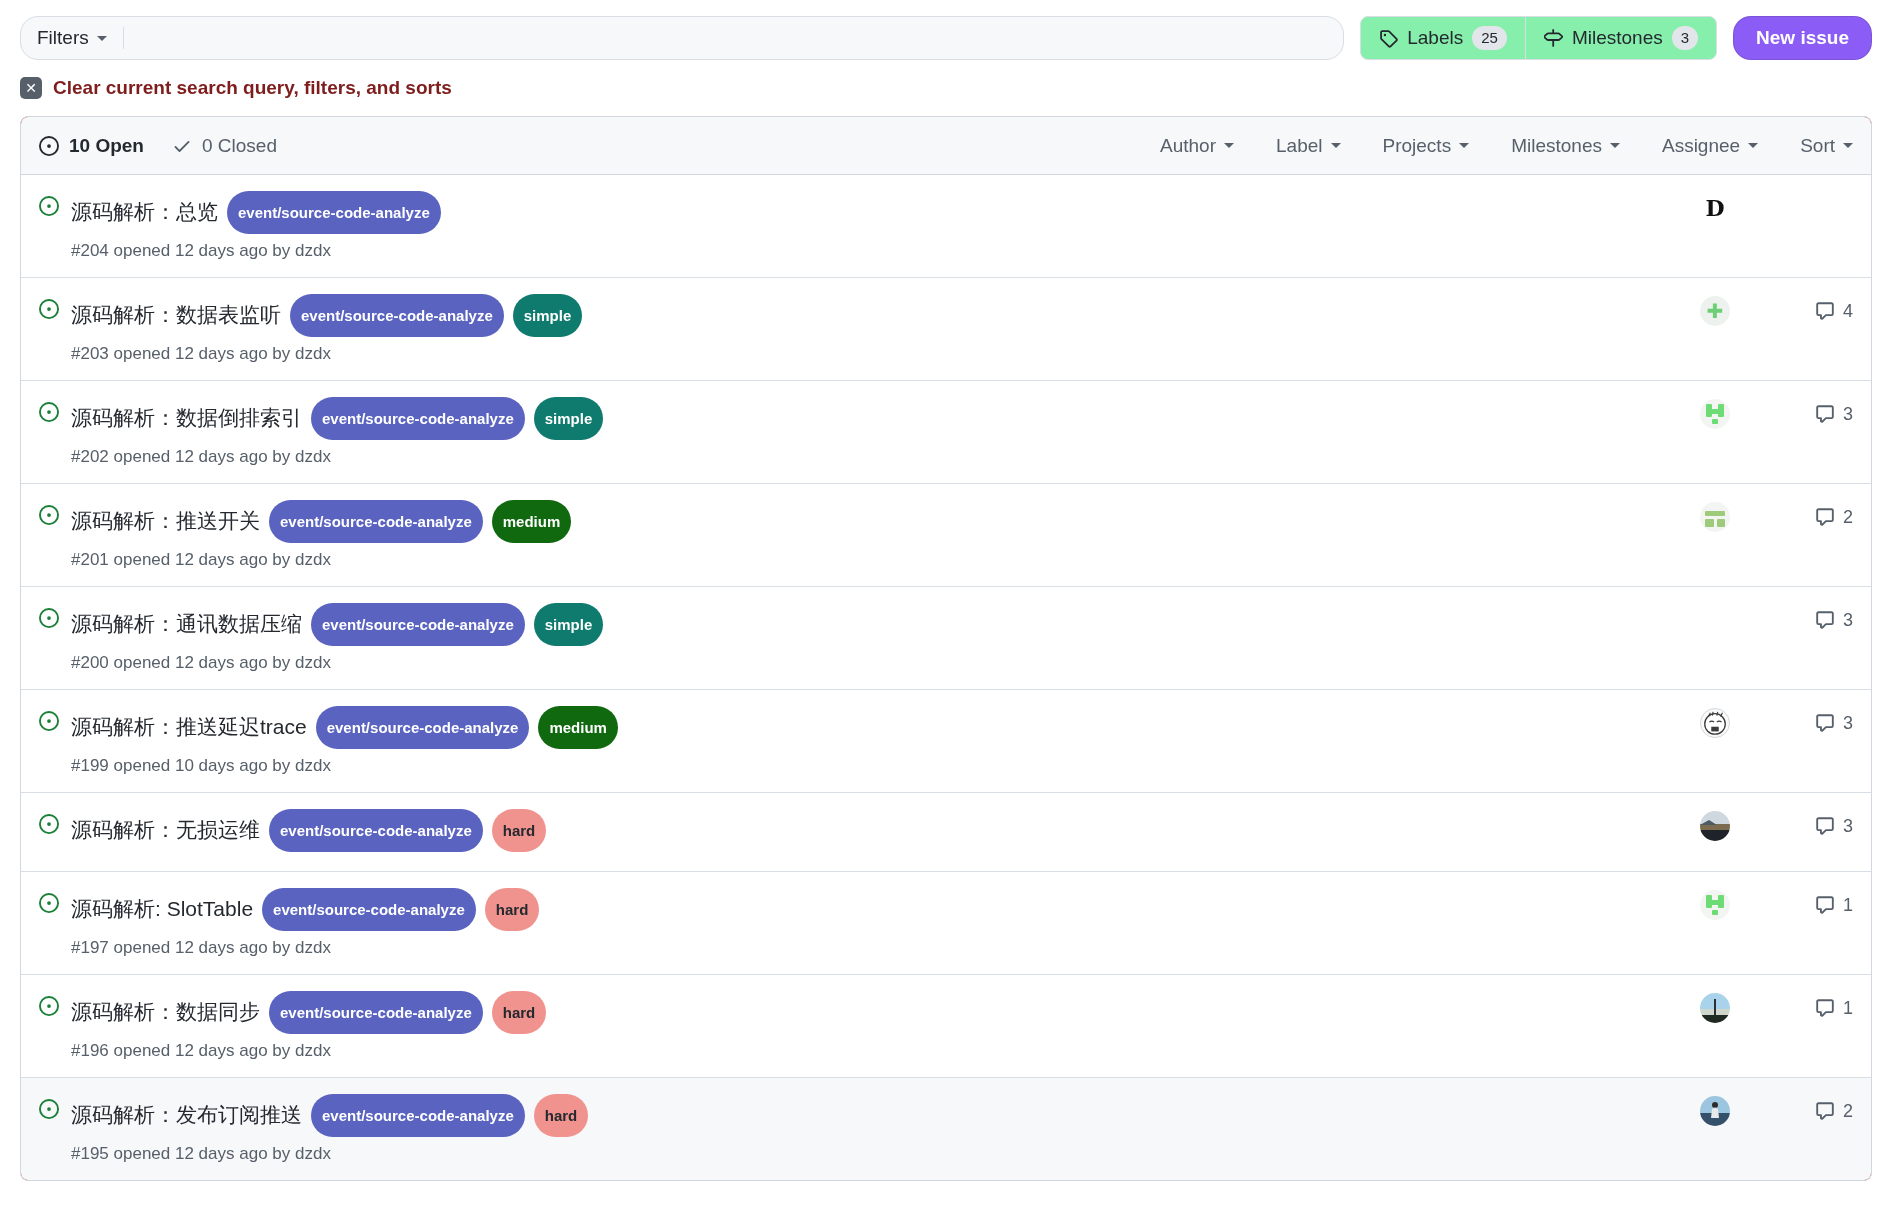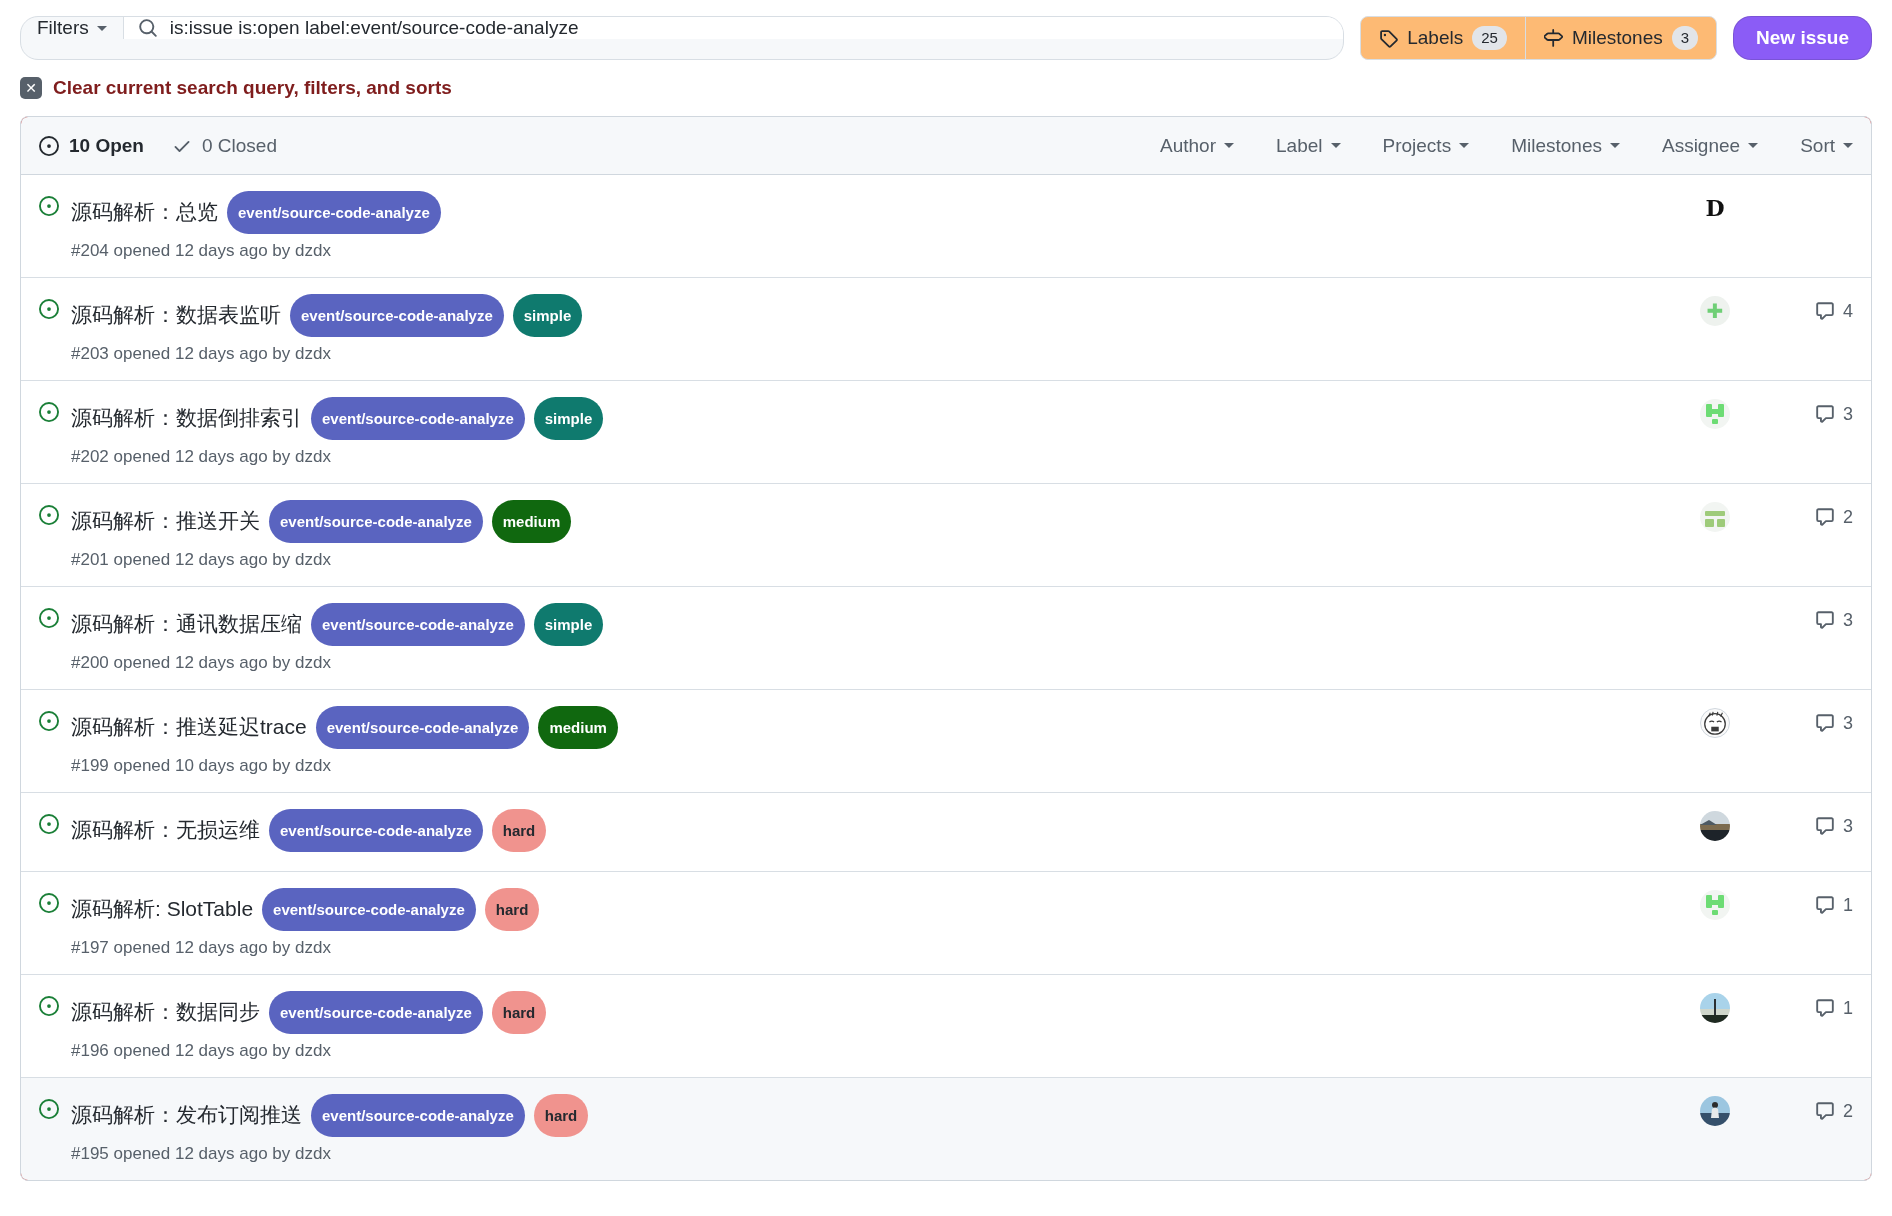--- a/index.html
+++ b/index.html
@@ -11,21 +11,21 @@
     -webkit-font-smoothing: antialiased;
   }
   .page { width: 1892px; height: 1216px; position: relative; padding: 0 20px; }
 
   
   .topbar {
     display: flex; align-items: center; gap: 16px;
     padding-top: 16px;
   }
   .searchbox {
-    display: flex; align-items: flex-start;
+    display: flex; align-items: center;
     flex: 1 1 auto;
     height: 44px;
     border: 1px solid #d8dee4;
     border-radius: 18px;
     background: #f6f8fa;
     overflow: hidden;
     min-width: 0;
   }
   .filters-btn {
     display: flex; align-items: center; gap: 8px;
@@ -50,21 +50,21 @@
     font-size: 19px; color: #24292f;
     white-space: nowrap; overflow: hidden; text-overflow: ellipsis;
   }
   svg.ic { display: block; }
 
   .lm-group {
     display: flex; align-items: stretch;
     height: 44px;
     border: 1px solid #d8dee4;
     border-radius: 8px;
-    background: #fdba74;
+    background: #86efac;
     overflow: hidden;
   }
   .lm-btn {
     display: flex; align-items: center; gap: 9px;
     padding: 0 18px;
     font-size: 19px; color: #24292f; cursor: pointer; white-space: nowrap;
   }
   .lm-btn + .lm-btn { border-left: 1px solid #d8dee4; }
   .count-pill {
     background: #e2e5e9; color: #24292f;
@@ -169,28 +169,20 @@
 <body>
 
 <div class="page">
 
   <div class="topbar">
 
     <div class="searchbox">
       <div class="filters-btn">
         <span>Filters</span>
         <span class="caret"></span>
-      </div>
-      <div class="search-field">
-        <span>
-          <svg class="ic" width="20" height="20" viewBox="0 0 16 16" fill="#57606a" aria-hidden="true">
-            <path d="M10.68 11.74a6 6 0 01-7.922-8.982 6 6 0 018.982 7.922l3.04 3.04a.749.749 0 01-.326 1.275.749.749 0 01-.734-.215zM11.5 7a4.499 4.499 0 10-8.997 0A4.499 4.499 0 0011.5 7z"></path>
-          </svg>
-        </span>
-        <span class="search-text" title="Search all issues">is:issue is:open label:event/source-code-analyze</span>
       </div>
     </div>
 
     <div class="lm-group">
       <div class="lm-btn">
         <span>
           <svg class="ic" width="19" height="19" viewBox="0 0 16 16" fill="#24292f" aria-hidden="true">
             <path d="M1 7.775V2.75C1 1.784 1.784 1 2.75 1h5.025c.464 0 .91.184 1.238.513l6.25 6.25a1.75 1.75 0 010 2.474l-5.026 5.026a1.75 1.75 0 01-2.474 0l-6.25-6.25A1.75 1.75 0 011 7.775zm1.5 0c0 .066.026.13.073.177l6.25 6.25a.25.25 0 00.354 0l5.025-5.025a.25.25 0 000-.354l-6.25-6.25a.25.25 0 00-.177-.073H2.75a.25.25 0 00-.25.25zM6 5a1 1 0 11-2 0 1 1 0 012 0z"></path>
           </svg>
         </span>

